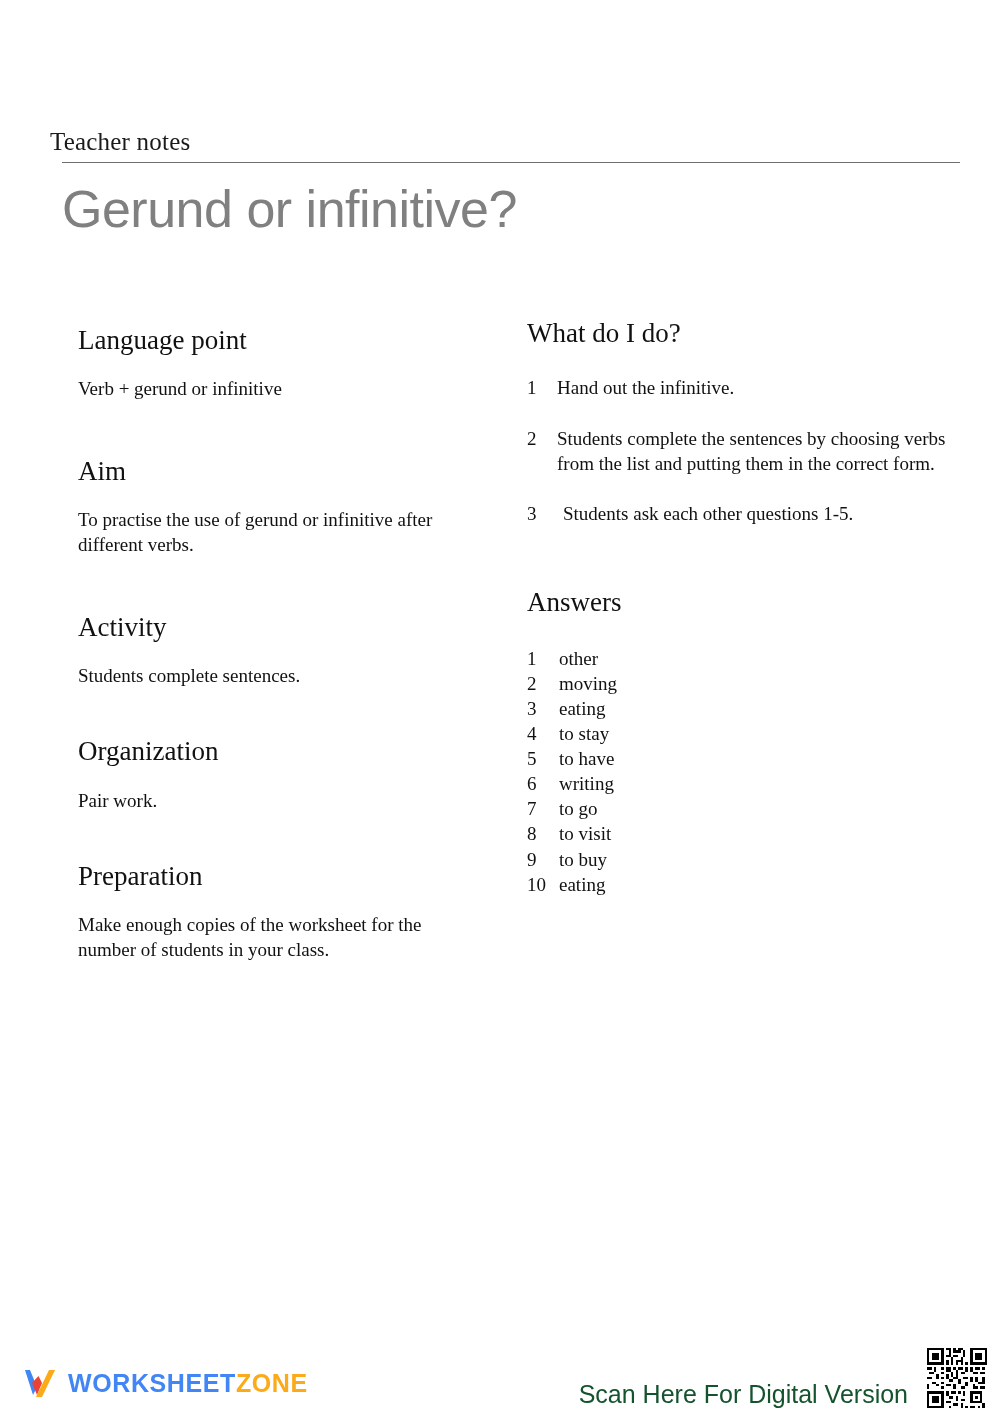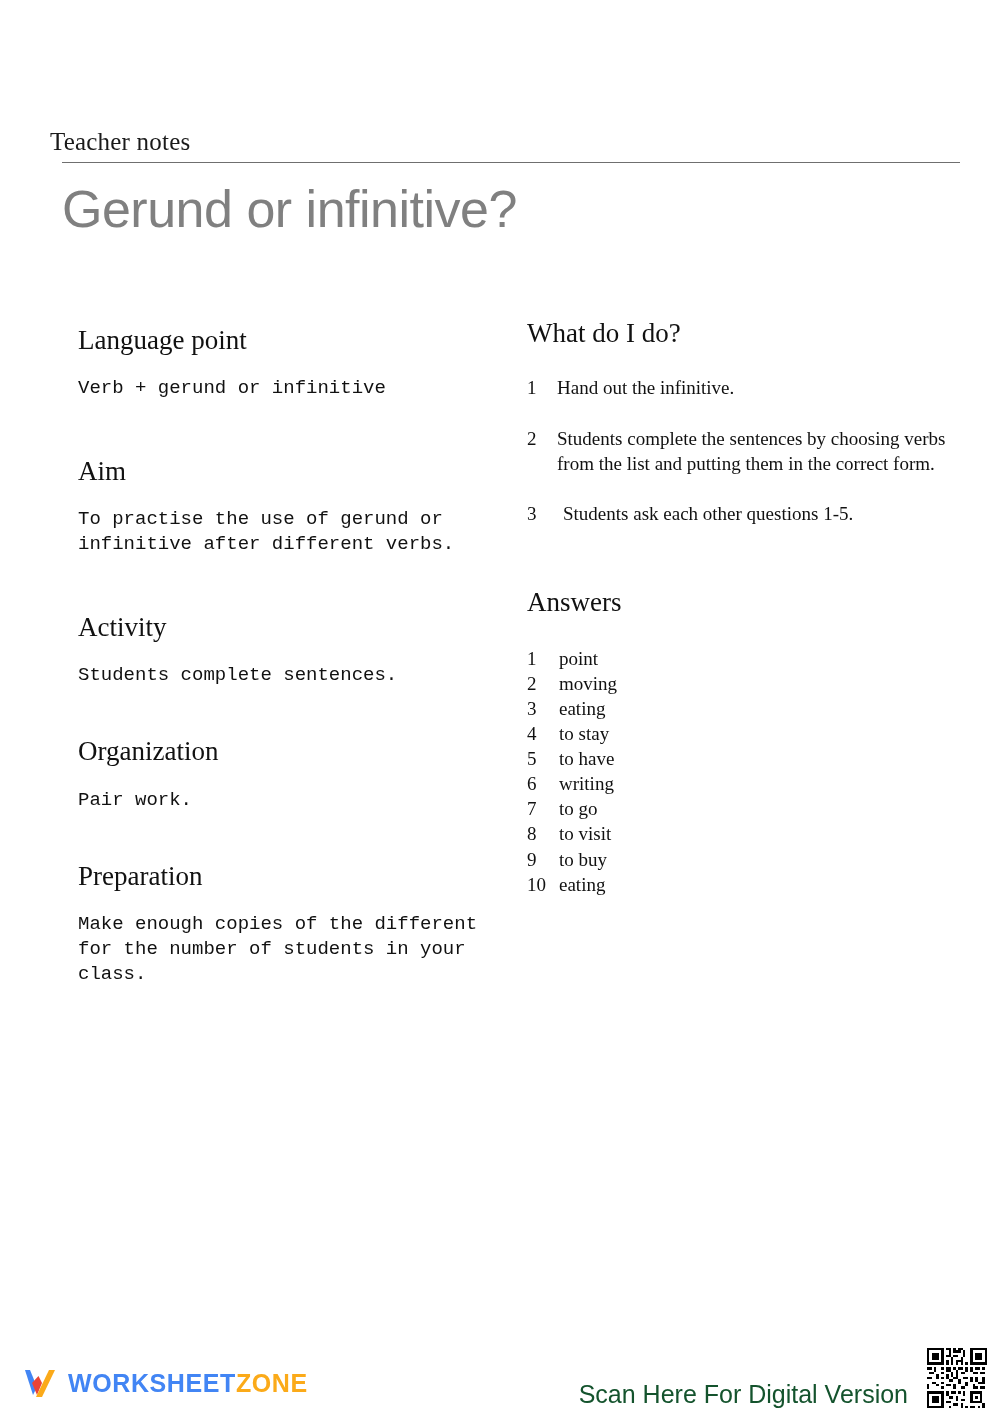--- a/index.html
+++ b/index.html
@@ -63,21 +63,21 @@
 
   .sec-heading {
     font-family: "Liberation Serif", "DejaVu Serif", serif;
     font-size: 27px;
     font-weight: 400;
     color: #111111;
     margin: 0;
     line-height: 1.15;
   }
   .sec-body {
-    font-family: Liberation Mono, monospace;
+    font-family: Liberation Serif, serif;
     font-size: 19px;
     line-height: 1.32;
     color: #111111;
     margin: 0;
   }
 
   .section { margin-bottom: 0; }
   .gap-lg { height: 55px; }
   .gap-md { height: 48px; }
   .gap-body { height: 20px; }
@@ -201,21 +201,21 @@
     <div class="sec-heading">Organization</div>
     <div class="gap-body"></div>
     <div class="sec-body">Pair work.</div>
   </div>
 
   <div class="gap-md"></div>
 
   <div class="section">
     <div class="sec-heading">Preparation</div>
     <div class="gap-body"></div>
-    <div class="sec-body">Make enough copies of the different for the number of students in your class.</div>
+    <div class="sec-body">Make enough copies of the worksheet for the number of students in your class.</div>
   </div>
 
 </div>
 
 <div class="col-right">
 
   <div class="sec-heading">What do I do?</div>
 
   <div class="steps">
 
@@ -235,21 +235,21 @@
     </div>
 
   </div>
 
   <div class="sec-heading answers-heading">Answers</div>
 
   <div class="answers-list">
 
     <div class="answer-row">
       <span class="answer-num">1</span>
-      <span class="answer-text">point</span>
+      <span class="answer-text">other</span>
     </div>
     <div class="answer-row">
       <span class="answer-num">2</span>
       <span class="answer-text">moving</span>
     </div>
     <div class="answer-row">
       <span class="answer-num">3</span>
       <span class="answer-text">eating</span>
     </div>
     <div class="answer-row">

